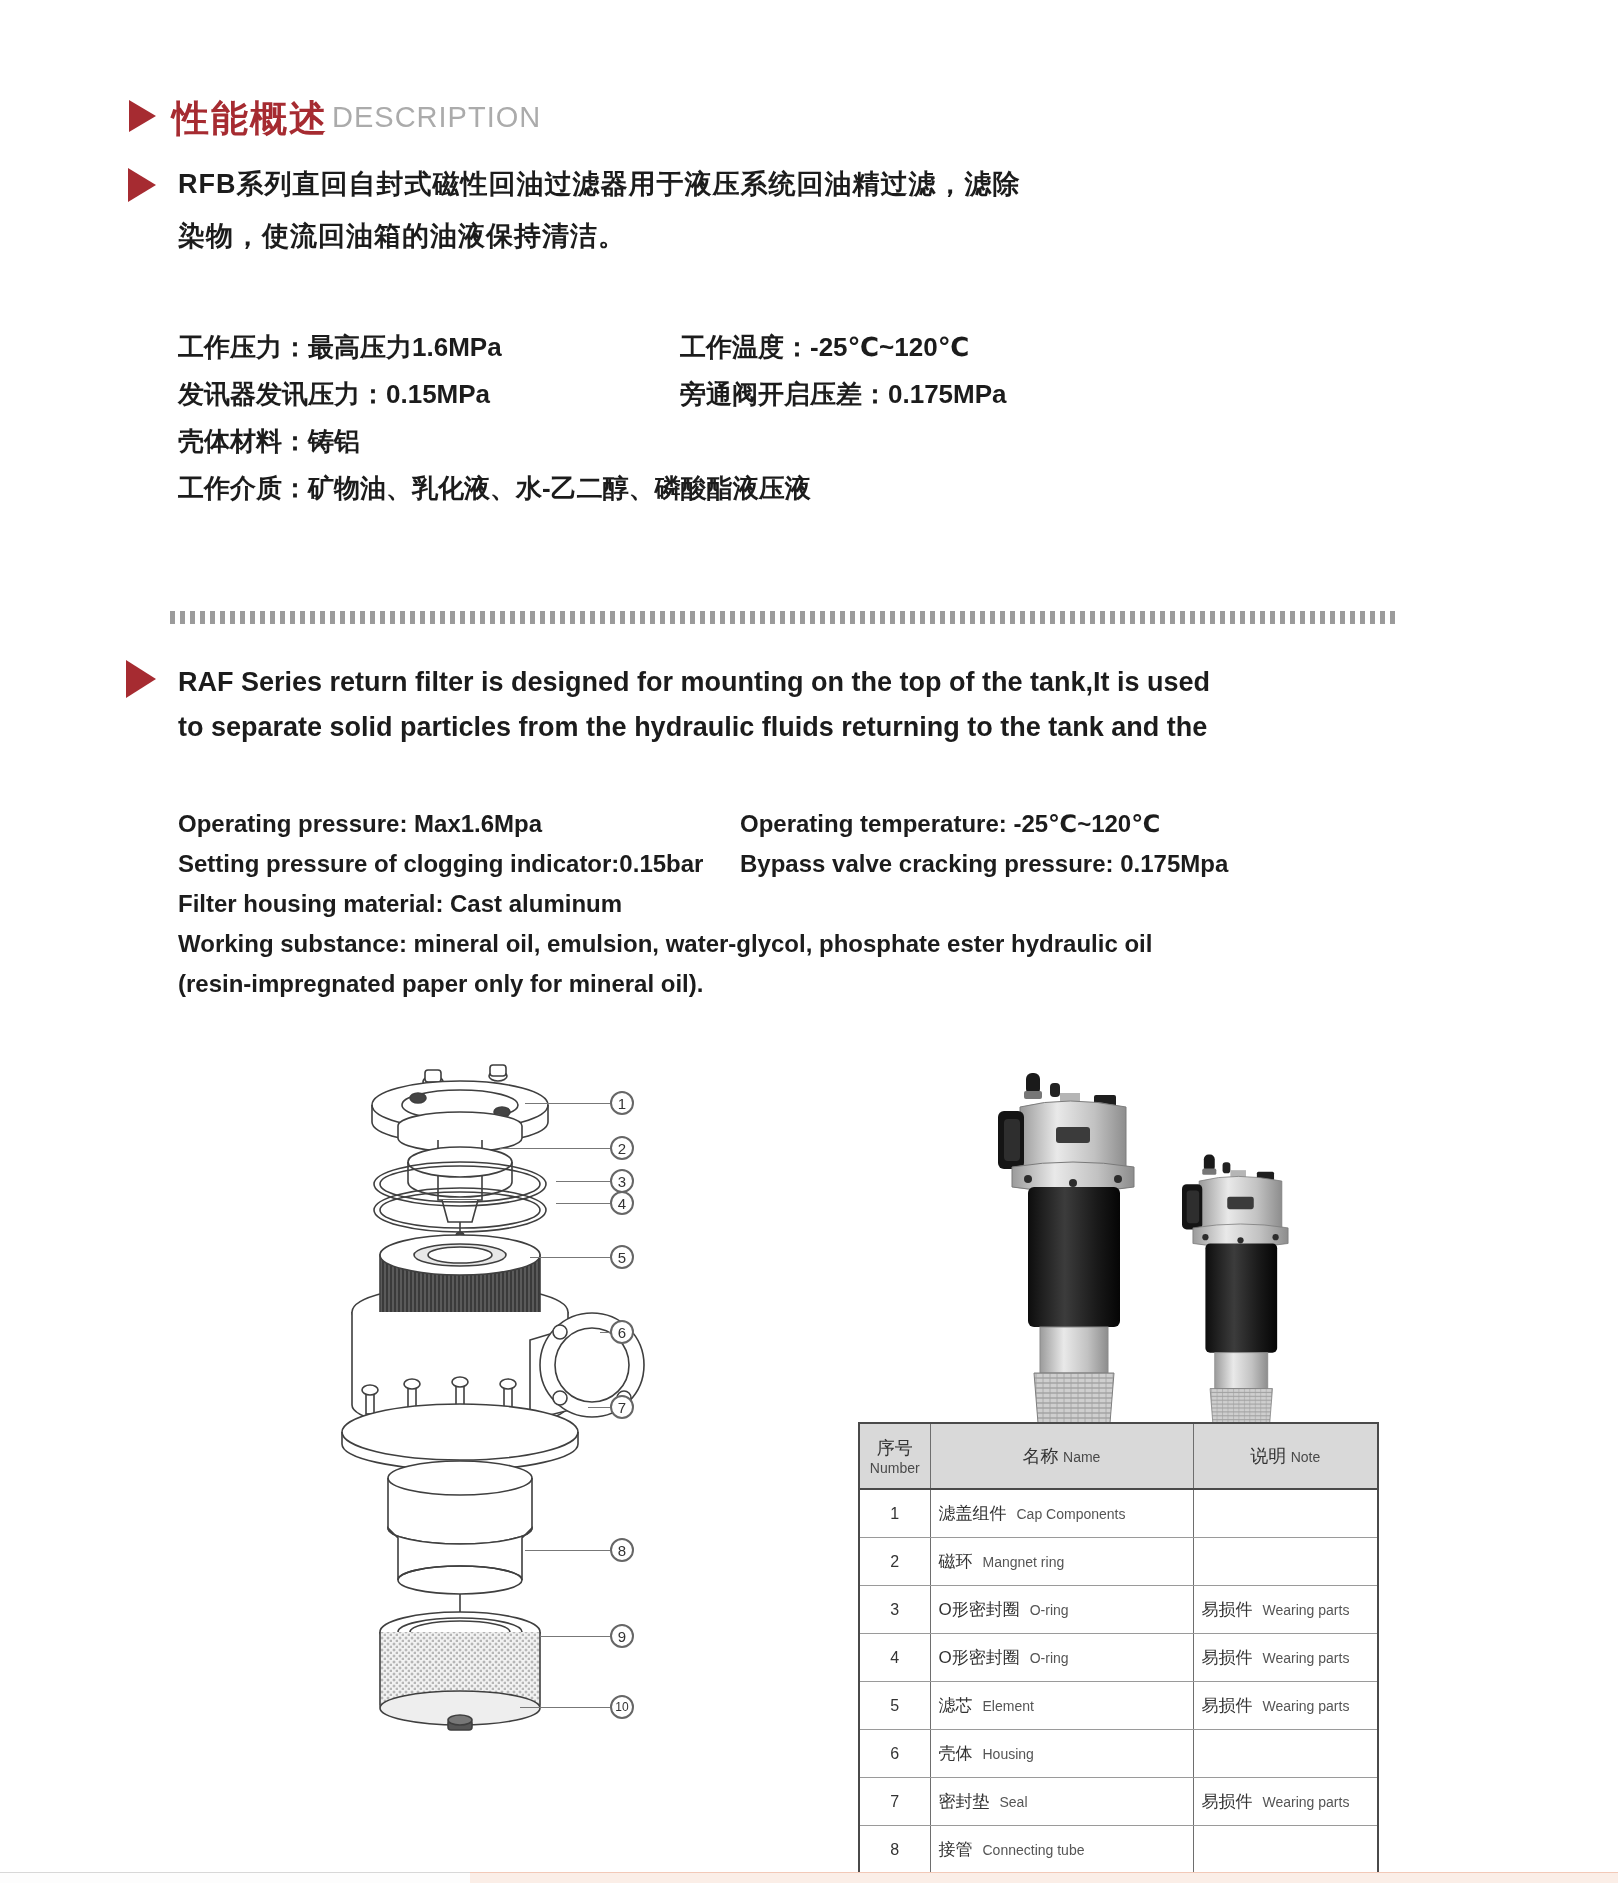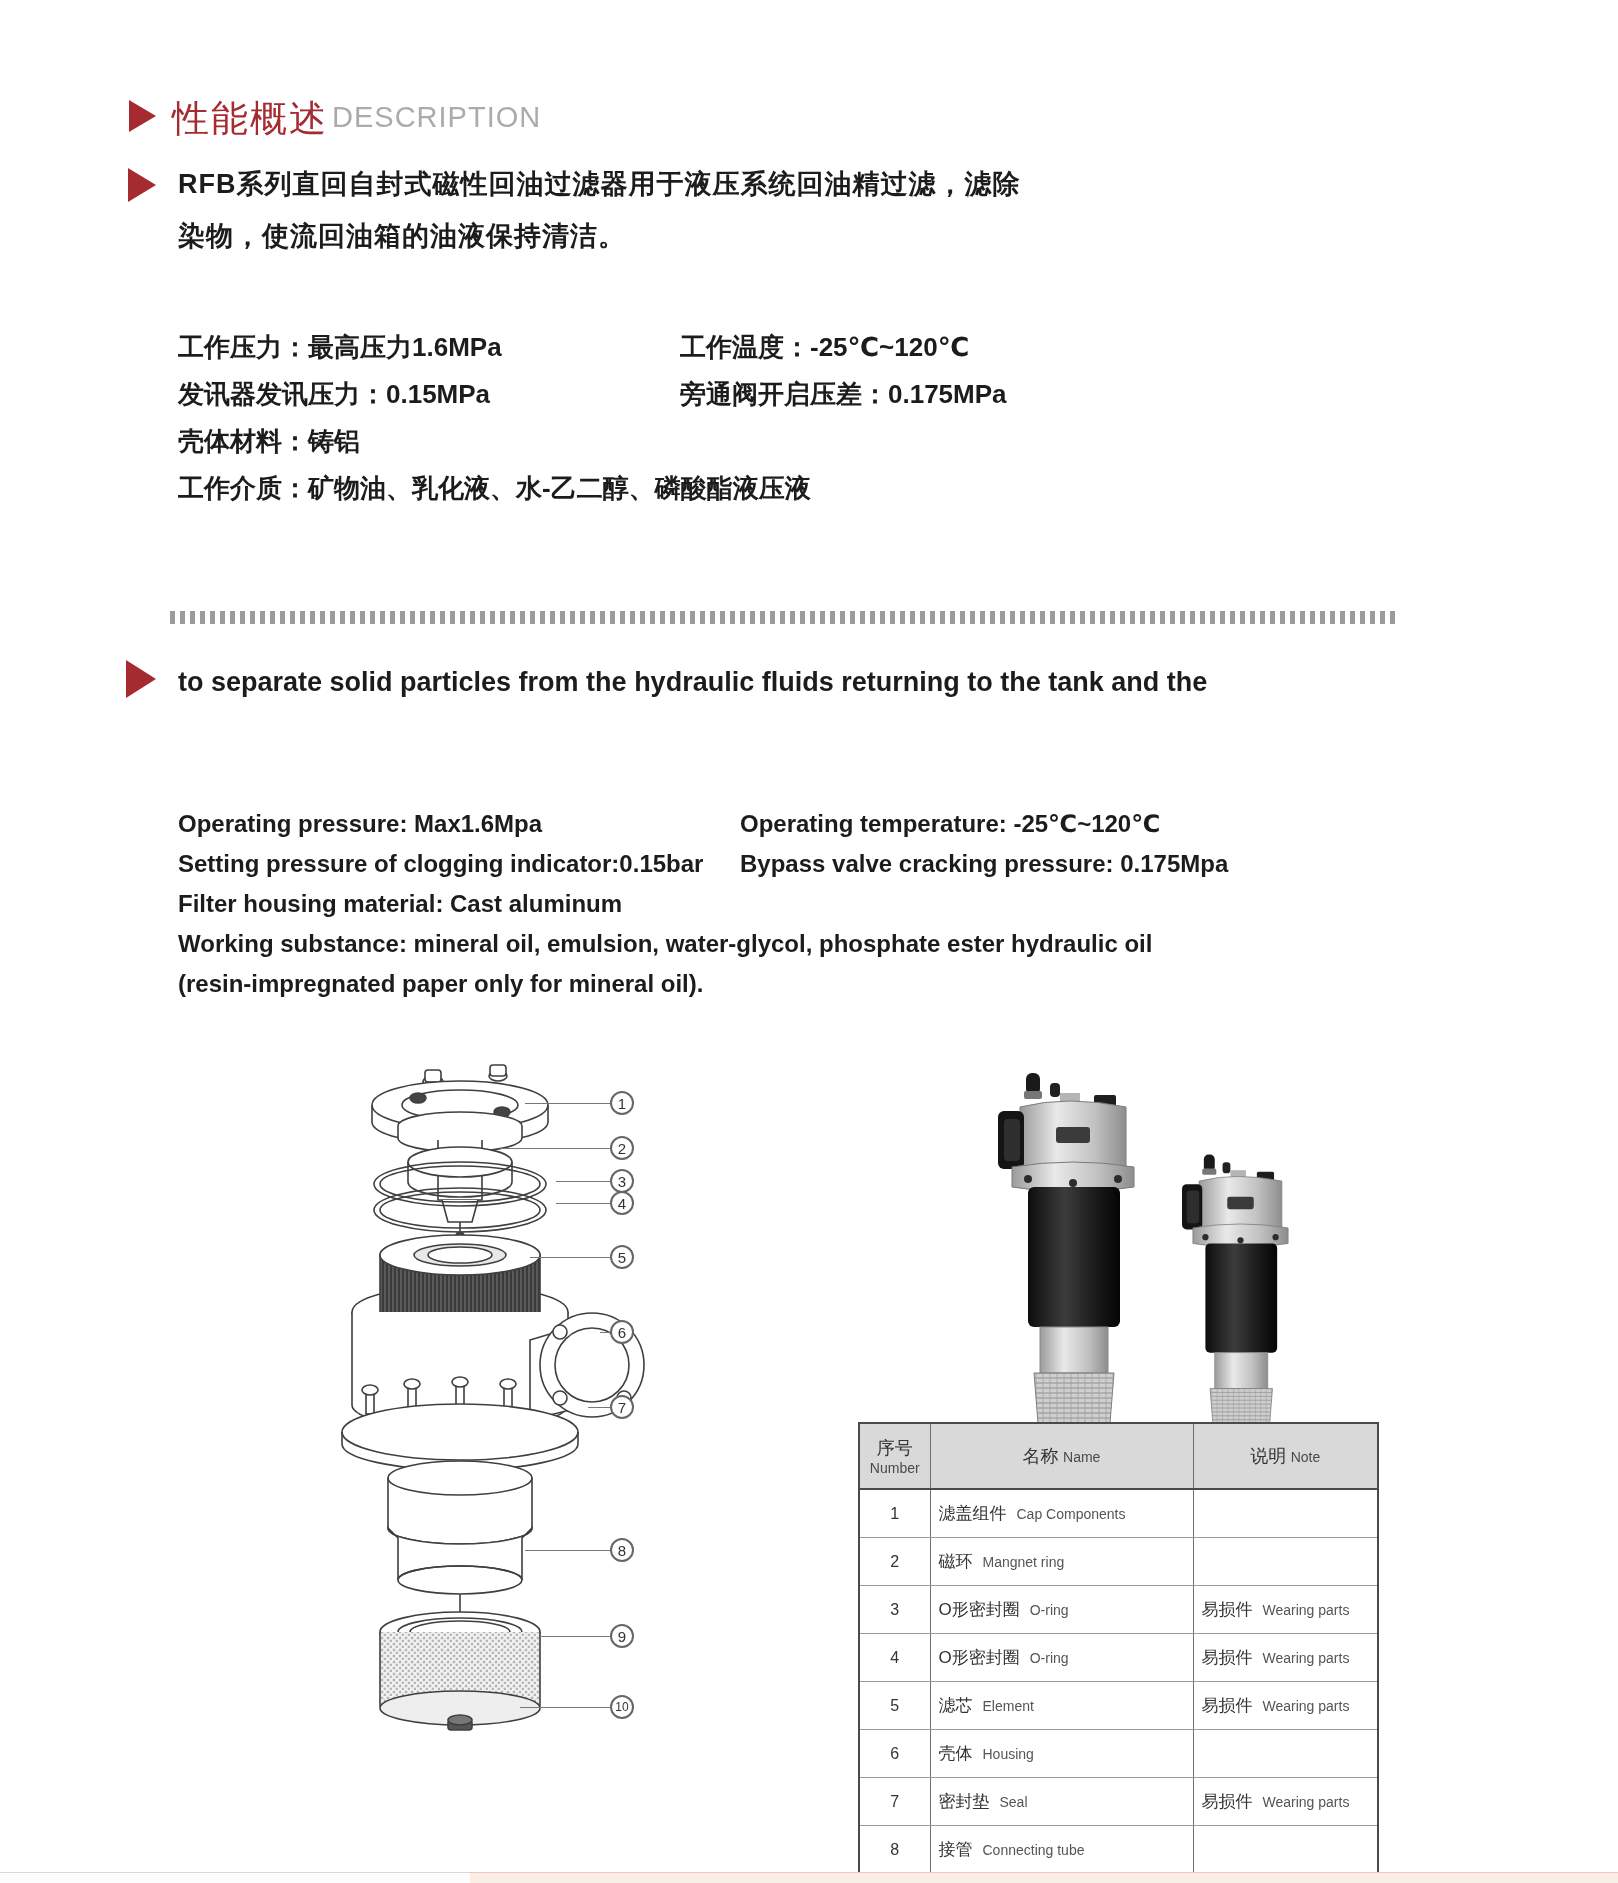--- a/index.html
+++ b/index.html
@@ -8,21 +8,21 @@
     width:1618px;height:1883px;
     background:#ffffff;
     font-family:"Liberation Sans","DejaVu Sans",sans-serif;
     color:#1c1c1c;
     overflow:hidden;
   }
   .abs{position:absolute;}
   
   .tri{width:0;height:0;border-style:solid;border-color:transparent;}
   .tri-red{border-left-color:#a62b31;}
-  .sec-title-zh{color:#a62b31;font-size:37px;font-weight:normal;letter-spacing:2px;text-align:center;}
+  .sec-title-zh{color:#a62b31;font-size:37px;font-weight:bold;letter-spacing:2px;text-align:center;}
   .sec-title-en{color:#ababab;font-size:29px;font-weight:normal;letter-spacing:1px;}
   
   .intro-zh .line{font-size:27px;font-weight:bold;line-height:52px;letter-spacing:1px;}
   .intro-en .line{font-size:27px;font-weight:bold;line-height:45px;}
   
   .spec-row{position:relative;}
   .zh-specs .spec-row{height:47px;}
   .en-specs .spec-row{height:40px;}
   .zh-specs .spec-left,.zh-specs .spec-right{position:absolute;top:0;font-size:26px;font-weight:bold;white-space:nowrap;}
   .zh-specs .spec-right{left:502px;}
@@ -87,20 +87,21 @@
       </div>
       <div class="spec-row">
         <span class="spec-left">工作介质：矿物油、乳化液、水-乙二醇、磷酸酯液压液</span>
       </div>
     </div>
 
   <div class="abs dot-divider" style="left:170px;top:611px;width:1228px;"></div>
 
   <div class="abs tri tri-red" style="left:126px;top:660px;border-width:19px 0 19px 30px;"></div>
   <div id="intro-en-lines" class="abs intro-en" style="left:178px;top:660px;">
+      <div class="line">RAF Series return filter is designed for mounting on the top of the tank,It is used</div>
       <div class="line">to separate solid particles from the hydraulic fluids returning to the tank and the</div>
     </div>
 
   <div id="specs-en" class="abs en-specs" style="left:178px;top:810px;">
       <div class="spec-row">
         <span class="spec-left">Operating pressure: Max1.6Mpa</span>
         <span class="spec-right">Operating temperature: -25℃~120℃</span>
       </div>
       <div class="spec-row">
         <span class="spec-left">Setting pressure of clogging indicator:0.15bar</span>

